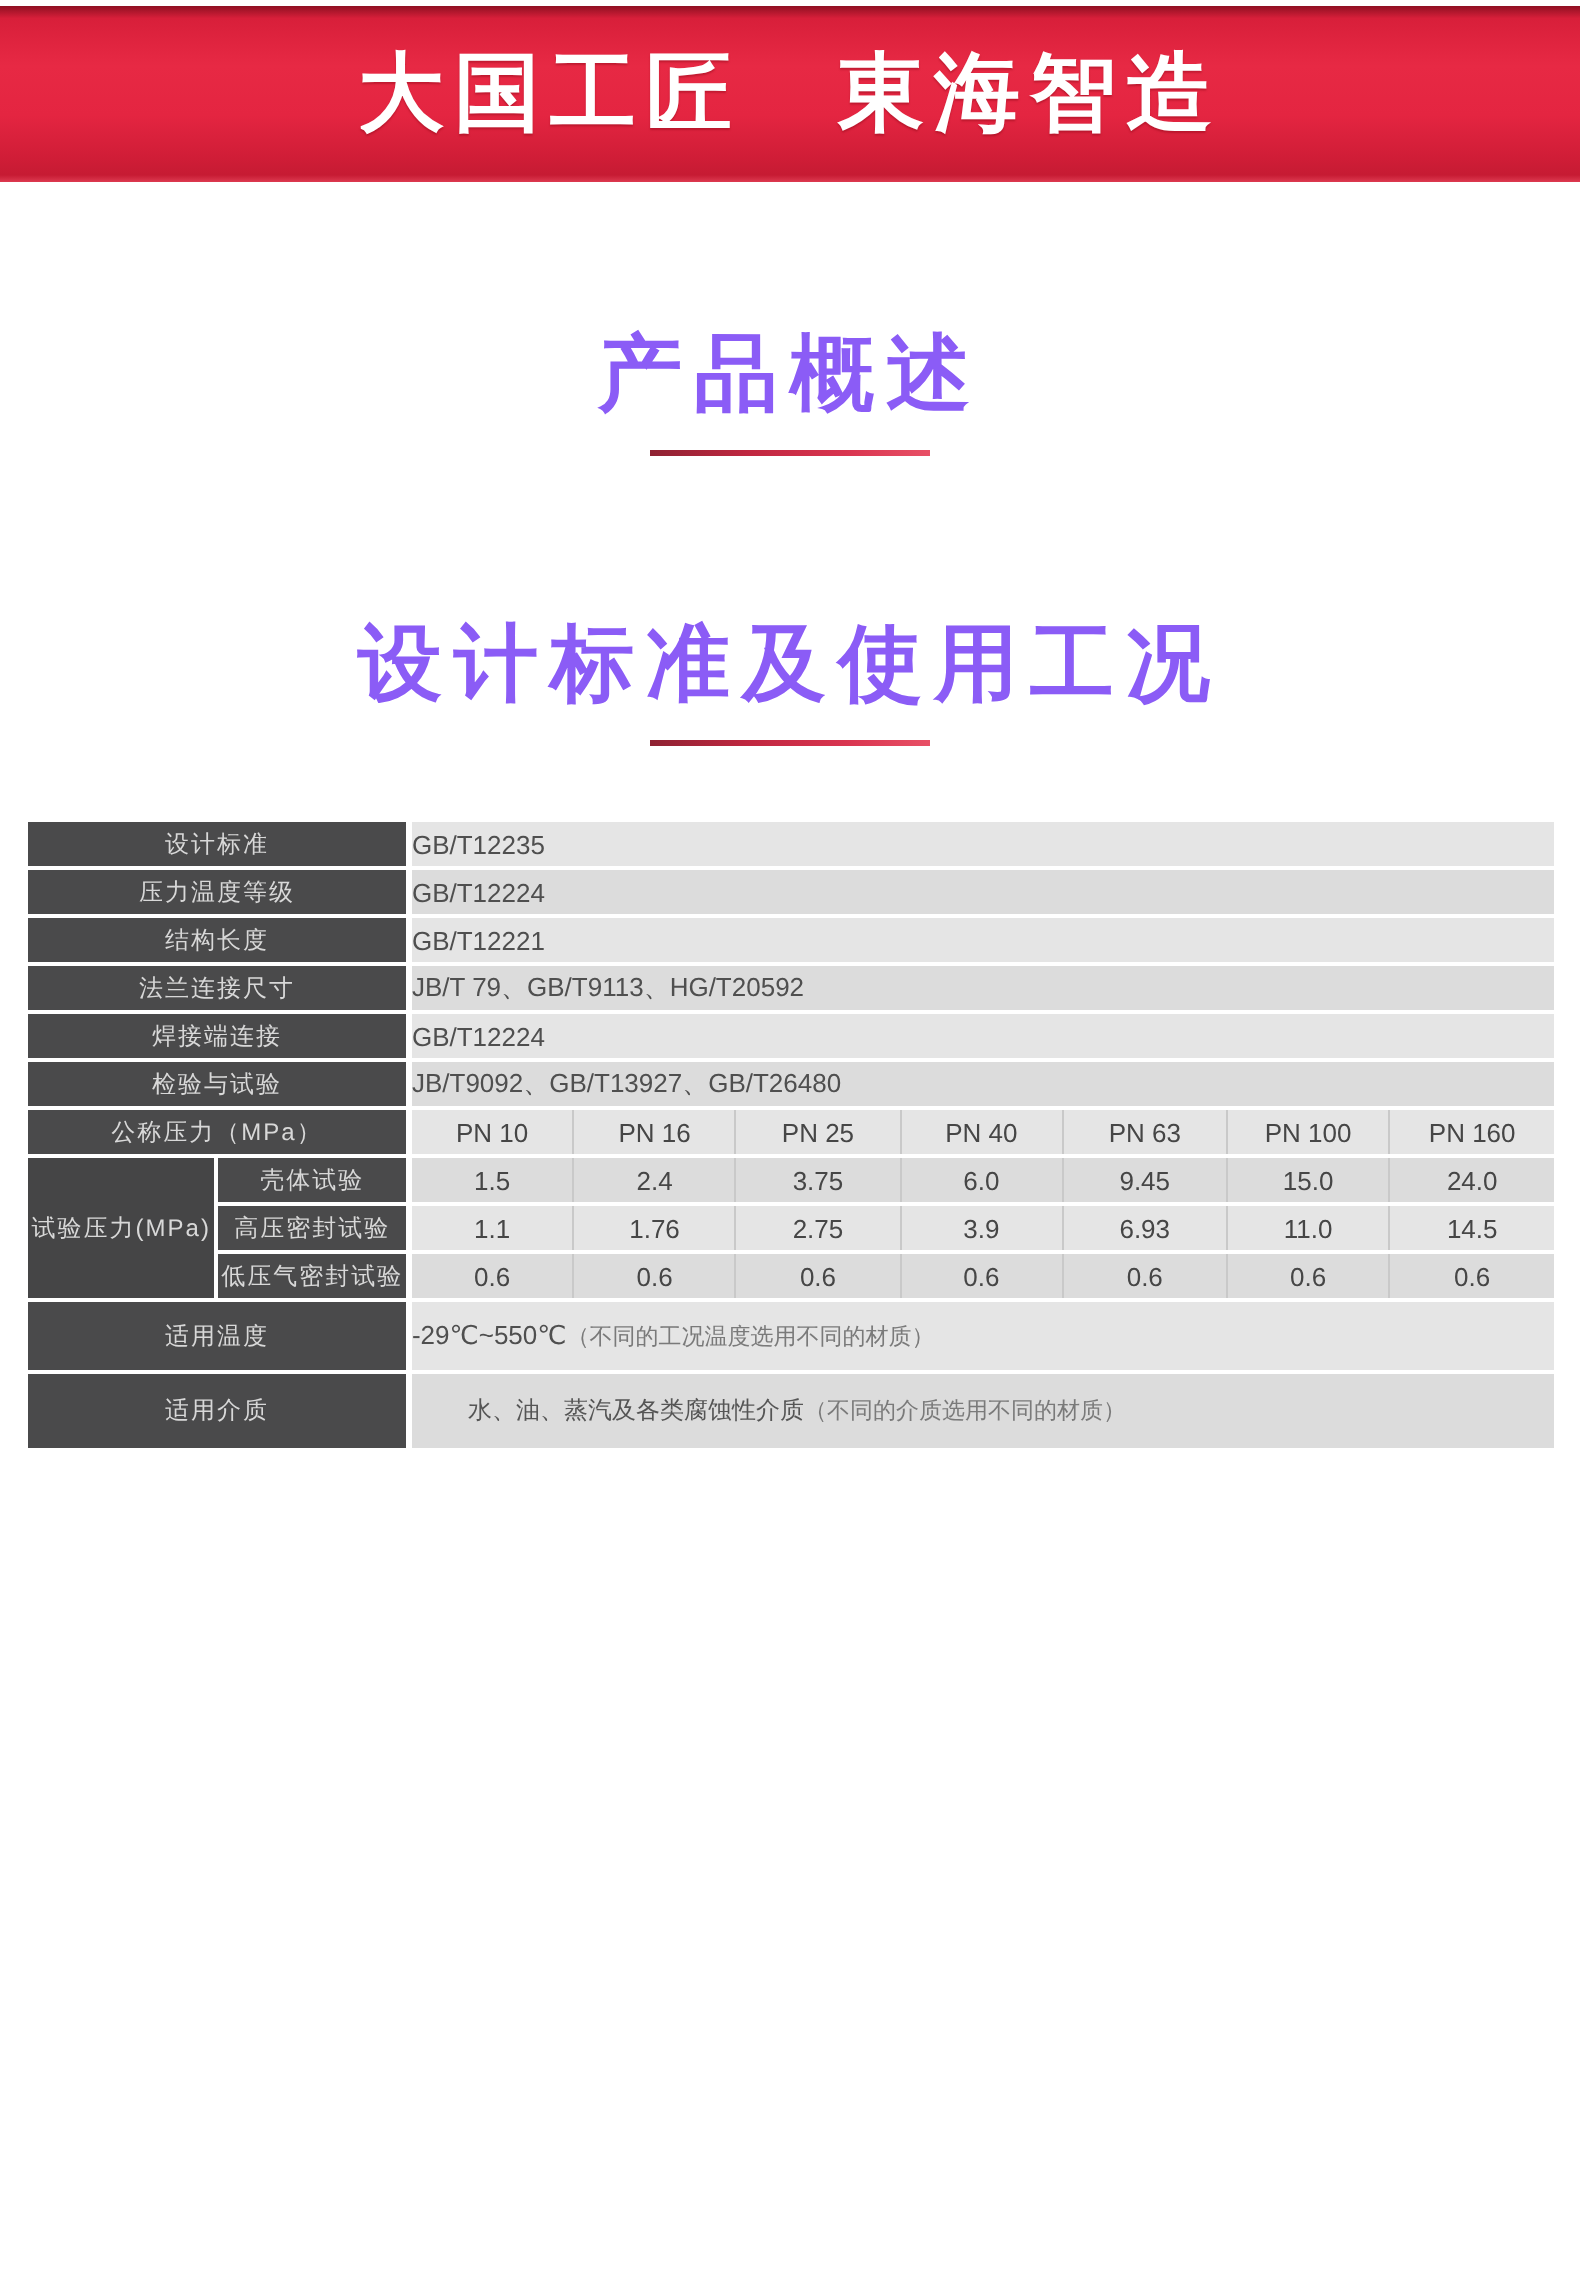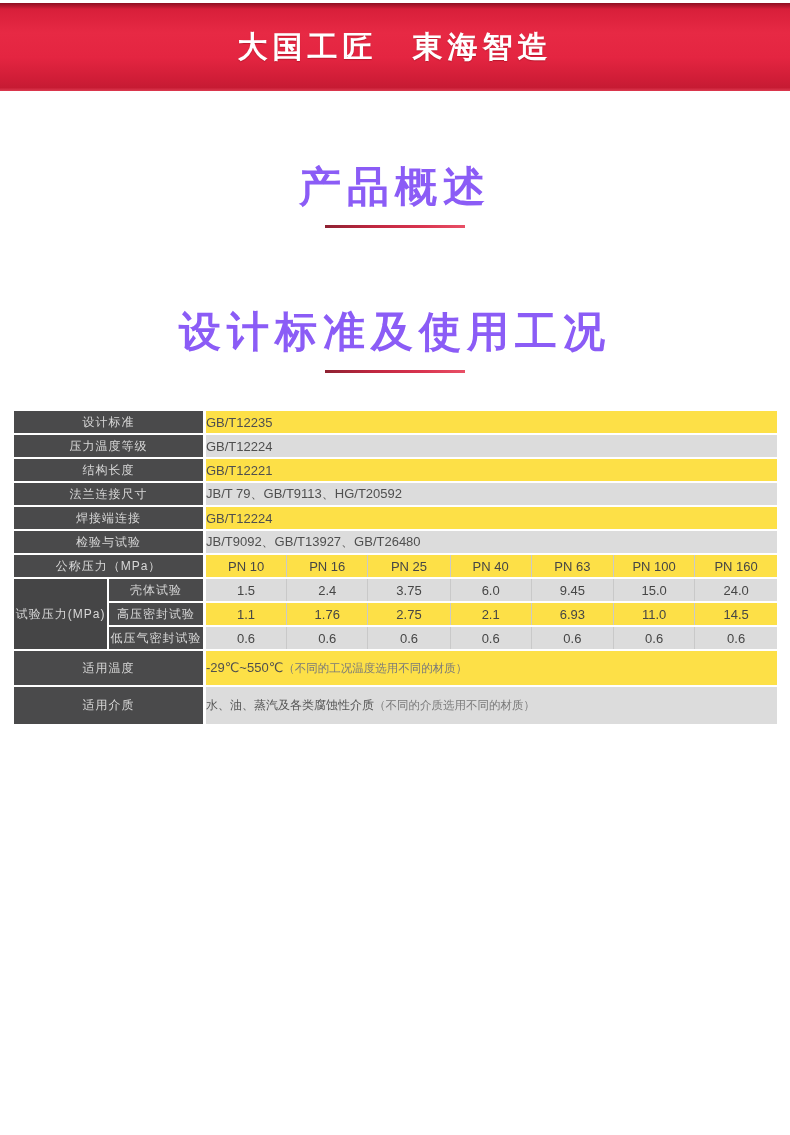--- a/index.html
+++ b/index.html
@@ -8,21 +8,21 @@
     font-family:"Liberation Sans","DejaVu Sans",sans-serif;
     -webkit-font-smoothing:antialiased;
   }
   
   .banner{
     margin-top:3px;height:88px;width:790px;
     background:linear-gradient(180deg,#8f1022 0%,#d81f3a 7%,#e72944 34%,#e42541 62%,#d01d37 86%,#c61b33 96%,#dd3a50 100%);
     display:flex;align-items:center;justify-content:center;
   }
   .banner h1{
-    margin:0;color:#ffffff;font-size:30px;font-weight:bold;
+    margin:0;color:#ffffff;font-size:43px;font-weight:bold;
     letter-spacing:5px;line-height:1;text-shadow:0 1px 1px rgba(120,0,15,.35);
   }
   
   .sec-head{text-align:center;}
   .sec-head.first{margin-top:72px;}
   .sec-head.second{margin-top:80px;}
   .sec-head h2{
     margin:0;color:#8b5cf6;font-size:42px;font-weight:bold;letter-spacing:6px;line-height:48px;
   }
   .underline{
@@ -40,29 +40,29 @@
   table.spec{
     border-collapse:collapse;table-layout:fixed;width:763px;
     font-size:13px;border-top:2px solid #ececec;
   }
   table.spec td{border-top:2px solid #ffffff;height:22px;padding:0;}
   td.lbl{
     background:#4a4a4b;color:#d8d8d8;text-align:center;
     font-size:12px;letter-spacing:1px;border-right:3px solid #ffffff;
   }
   td.main{border-right:2px solid #ffffff;background:#454546;}
-  tr.rw td.val,tr.rw td.pn{background:#fde047;}
+  tr.rw td.val,tr.rw td.pn{background:#e5e5e5;}
   tr.rg td.val,tr.rg td.pn{background:#dcdcdc;}
   td.val{text-align:left;padding-left:24px;color:#4f4f4f;}
   td.pn{text-align:center;color:#464646;}
   td.pn + td.pn{border-left:1px solid #c9c9c9;}
   tr.tall td{height:34px;}
   tr.taller td{height:37px;}
   td.val .note{color:#7a7a7a;font-size:11.5px;}
-  tr.taller td.val{font-size:12px;color:#555;}
+  tr.taller td.val{font-size:12px;color:#555;padding-left:28px;}
 </style>
 </head>
 <body>
 
 <header class="banner">
   <h1>大国工匠　東海智造</h1>
 </header>
 
 <section>
   <div class="sec-head first">
@@ -137,21 +137,21 @@
         <td class="pn">6.0</td>
         <td class="pn">9.45</td>
         <td class="pn">15.0</td>
         <td class="pn">24.0</td>
       </tr>
       <tr class="rw">
         <td class="lbl">高压密封试验</td>
         <td class="pn">1.1</td>
         <td class="pn">1.76</td>
         <td class="pn">2.75</td>
-        <td class="pn">2.1</td>
+        <td class="pn">3.9</td>
         <td class="pn">6.93</td>
         <td class="pn">11.0</td>
         <td class="pn">14.5</td>
       </tr>
       <tr class="rg">
         <td class="lbl">低压气密封试验</td>
         <td class="pn">0.6</td>
         <td class="pn">0.6</td>
         <td class="pn">0.6</td>
         <td class="pn">0.6</td>

